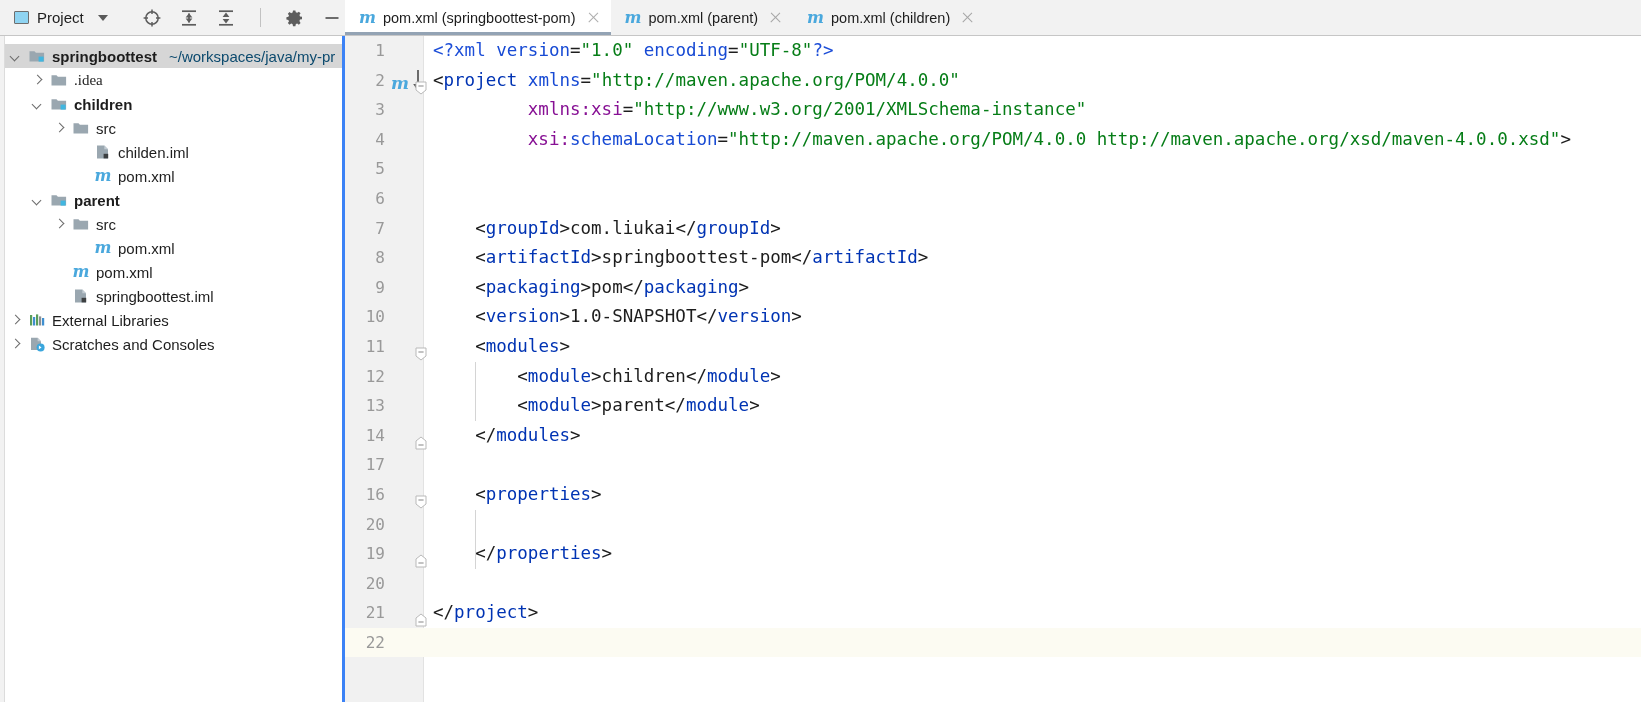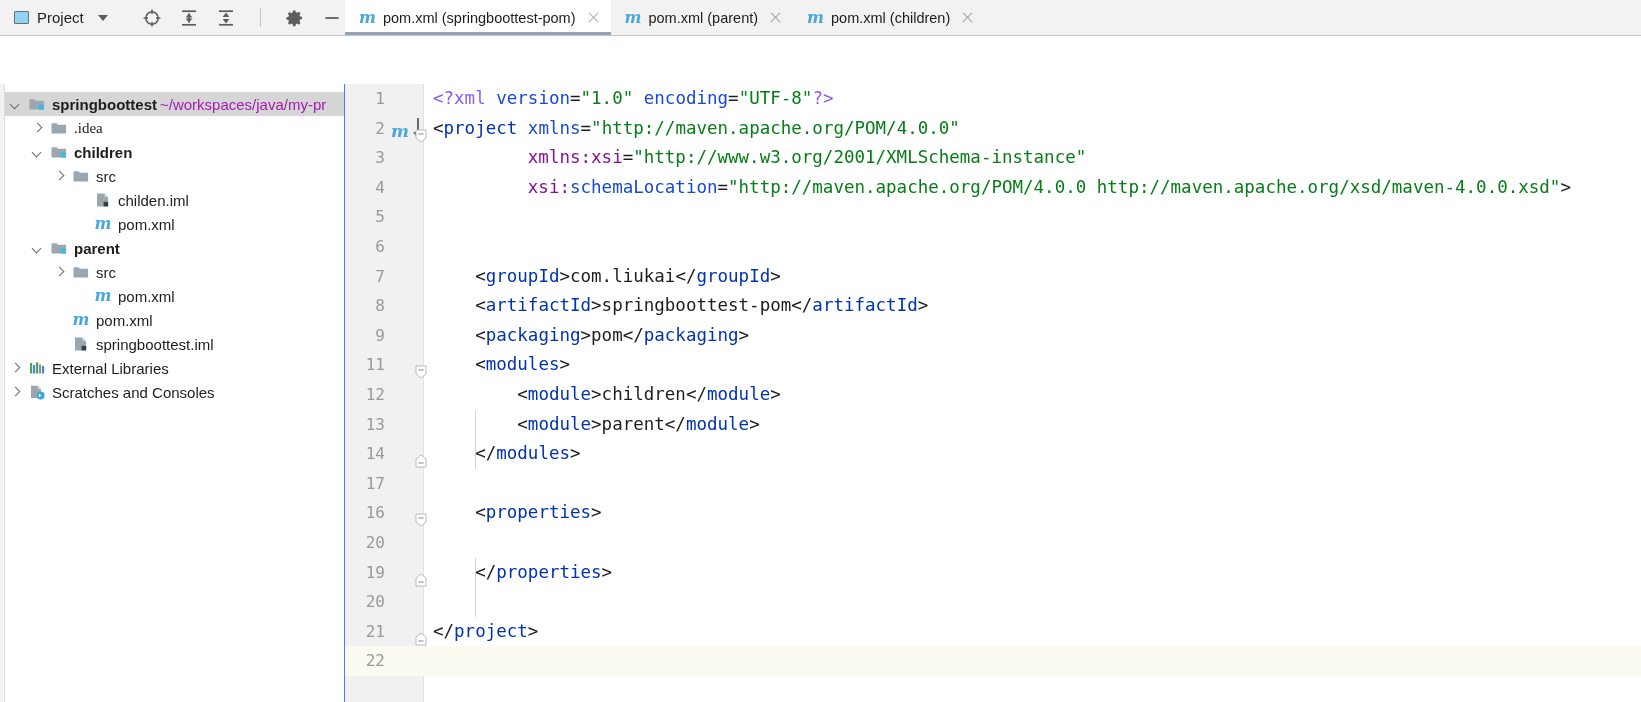--- a/index.html
+++ b/index.html
@@ -3,21 +3,21 @@
 <meta charset="utf-8">
 <style>
   html, body {
     margin: 0; padding: 0;
     width: 1641px; height: 702px;
     overflow: hidden;
     background: #ffffff;
     font-family: "Liberation Sans", sans-serif;
     -webkit-font-smoothing: antialiased;
   }
-  .app { position: relative; width: 1641px; height: 702px; display: flex; flex-direction: column; gap: 48px; }
+  .app { position: relative; width: 1641px; height: 702px; display: flex; flex-direction: column; }
 
   
   .topstrip { display: flex; height: 36px; flex: 0 0 36px; }
 
   
   .proj-toolbar {
     width: 345px; flex: 0 0 345px;
     background: #f2f2f2;
     border-bottom: 1px solid #c6c6c6;
     display: flex; align-items: center;
@@ -81,21 +81,21 @@
   .tab-close::before { transform: rotate(45deg); }
   .tab-close::after  { transform: rotate(-45deg); }
 
   
   .bodyrow { display: flex; flex: 1 1 auto; min-height: 0; }
 
   
   .tree {
     width: 345px; flex: 0 0 345px;
     background: #ffffff;
-    border-right: 1px solid #3b82f6;
+    border-right: 3px solid #3b82f6;
     box-sizing: border-box;
     position: relative;
     overflow: hidden;
     padding-top: 8px;
   }
   .tree::before {
     content: ""; position: absolute; left: 0; top: 0; bottom: 0;
     width: 4px; background: #f2f2f2; border-right: 1px solid #dcdcdc;
   }
   .row {
@@ -113,21 +113,21 @@
   }
   .twisty.down::before {
     content: ""; position: absolute; left: 2.5px; top: 3.5px;
     width: 6px; height: 6px;
     border-right: 1.7px solid #6b6b6b; border-bottom: 1.7px solid #6b6b6b;
     transform: rotate(45deg);
   }
   .ic { width: 18px; height: 16px; flex: 0 0 18px; margin-right: 6px; position: relative; }
   .lbl { color: #1d1d1d; }
   .lbl.bold { font-weight: 700; }
-  .path { color: #a21caf; margin-left: 3px; }
+  .path { color: #0c4a6e; margin-left: 12px; }
 
   
   .editor {
     flex: 1 1 auto; min-width: 0;
     background: #ffffff;
     position: relative; overflow: hidden;
     font-family: "DejaVu Sans Mono", monospace;
   }
   .gutter {
     position: absolute; left: 0; top: 0; bottom: 0; width: 78px;
@@ -158,21 +158,21 @@
   .indent-guide {
     position: absolute; width: 1px; background: #d4d4d4;
   }
   
   .t-tag   { color: #0033b3; }
   .t-brk   { color: #1d1d1d; }
   .t-attr  { color: #174ad4; }
   .t-ns    { color: #871094; }
   .t-val   { color: #067d17; }
   .t-txt   { color: #1d1d1d; }
-  .t-pi    { color: #8b5cf6; }
+  .t-pi    { color: #1d4ed8; }
 </style>
 </head>
 <body>
 
 <div class="app">
 
   <div class="topstrip">
 
     <div class="proj-toolbar">
       <div class="proj-label-wrap">
@@ -362,20 +362,21 @@
                 <path d="M1 1h10v8l-5 4-5-4z" fill="#fff" stroke="#b9b9b9" stroke-width="1"></path>
                 <line x1="3.4" y1="5" x2="8.6" y2="5" stroke="#9a9a9a" stroke-width="1.2"></line>
               </svg></span><span class="code"><span class="t-brk">&lt;</span><span class="t-tag">project</span><span class="t-txt"> </span><span class="t-attr">xmlns</span><span class="t-brk">=</span><span class="t-val">"http://maven.apache.org/POM/4.0.0"</span></span></div>
           <div class="ln"><span class="lnum">3</span><span class="code"><span class="t-txt">         </span><span class="t-ns">xmlns</span><span class="t-ns">:</span><span class="t-ns">xsi</span><span class="t-brk">=</span><span class="t-val">"http://www.w3.org/2001/XMLSchema-instance"</span></span></div>
           <div class="ln"><span class="lnum">4</span><span class="code"><span class="t-txt">         </span><span class="t-ns">xsi</span><span class="t-ns">:</span><span class="t-attr">schemaLocation</span><span class="t-brk">=</span><span class="t-val">"http://maven.apache.org/POM/4.0.0 http://maven.apache.org/xsd/maven-4.0.0.xsd"</span><span class="t-brk">&gt;</span></span></div>
           <div class="ln"><span class="lnum">5</span></div>
           <div class="ln"><span class="lnum">6</span><span class="code"></span></div>
           <div class="ln"><span class="lnum">7</span><span class="code"><span class="t-txt">    </span><span class="t-brk">&lt;</span><span class="t-tag">groupId</span><span class="t-brk">&gt;</span><span class="t-txt">com.liukai</span><span class="t-brk">&lt;/</span><span class="t-tag">groupId</span><span class="t-brk">&gt;</span></span></div>
           <div class="ln"><span class="lnum">8</span><span class="code"><span class="t-txt">    </span><span class="t-brk">&lt;</span><span class="t-tag">artifactId</span><span class="t-brk">&gt;</span><span class="t-txt">springboottest-pom</span><span class="t-brk">&lt;/</span><span class="t-tag">artifactId</span><span class="t-brk">&gt;</span></span></div>
           <div class="ln"><span class="lnum">9</span><span class="code"><span class="t-txt">    </span><span class="t-brk">&lt;</span><span class="t-tag">packaging</span><span class="t-brk">&gt;</span><span class="t-txt">pom</span><span class="t-brk">&lt;/</span><span class="t-tag">packaging</span><span class="t-brk">&gt;</span></span></div>
+          <div class="ln"><span class="lnum">10</span><span class="code"><span class="t-txt">    </span><span class="t-brk">&lt;</span><span class="t-tag">version</span><span class="t-brk">&gt;</span><span class="t-txt">1.0-SNAPSHOT</span><span class="t-brk">&lt;/</span><span class="t-tag">version</span><span class="t-brk">&gt;</span></span></div>
           <div class="ln"><span class="lnum">11</span><span class="fold"><svg width="12" height="14" viewBox="0 0 12 14">
                 <path d="M1 1h10v8l-5 4-5-4z" fill="#fff" stroke="#b9b9b9" stroke-width="1"></path>
                 <line x1="3.4" y1="5" x2="8.6" y2="5" stroke="#9a9a9a" stroke-width="1.2"></line>
               </svg></span><span class="code"><span class="t-txt">    </span><span class="t-brk">&lt;</span><span class="t-tag">modules</span><span class="t-brk">&gt;</span></span></div>
           <div class="ln"><span class="lnum">12</span><span class="code"><span class="t-txt">        </span><span class="t-brk">&lt;</span><span class="t-tag">module</span><span class="t-brk">&gt;</span><span class="t-txt">children</span><span class="t-brk">&lt;/</span><span class="t-tag">module</span><span class="t-brk">&gt;</span></span></div>
           <div class="ln"><span class="lnum">13</span><span class="code"><span class="t-txt">        </span><span class="t-brk">&lt;</span><span class="t-tag">module</span><span class="t-brk">&gt;</span><span class="t-txt">parent</span><span class="t-brk">&lt;/</span><span class="t-tag">module</span><span class="t-brk">&gt;</span></span></div>
           <div class="ln"><span class="lnum">14</span><span class="fold"><svg width="12" height="14" viewBox="0 0 12 14">
                 <path d="M6 1l5 4v8H1V5z" fill="#fff" stroke="#b9b9b9" stroke-width="1"></path>
                 <line x1="3.4" y1="9" x2="8.6" y2="9" stroke="#9a9a9a" stroke-width="1.2"></line>
               </svg></span><span class="code"><span class="t-txt">    </span><span class="t-brk">&lt;/</span><span class="t-tag">modules</span><span class="t-brk">&gt;</span></span></div>

